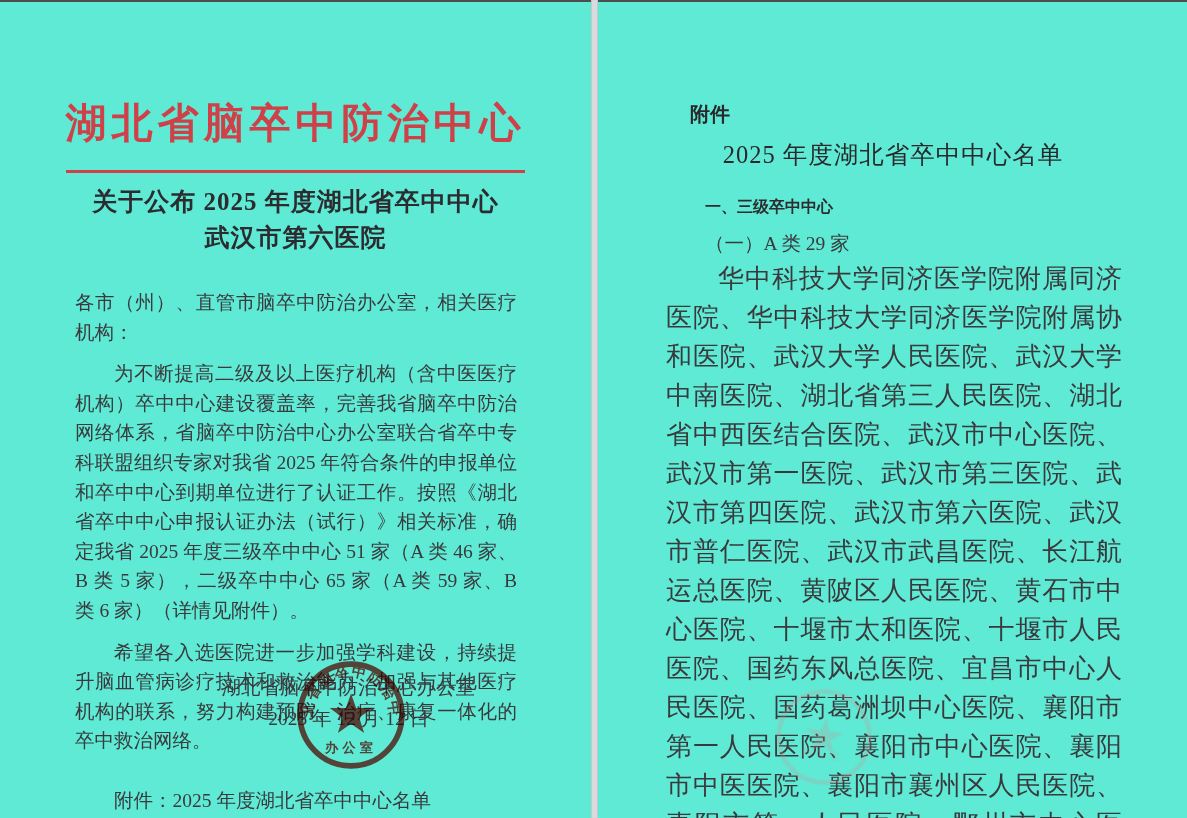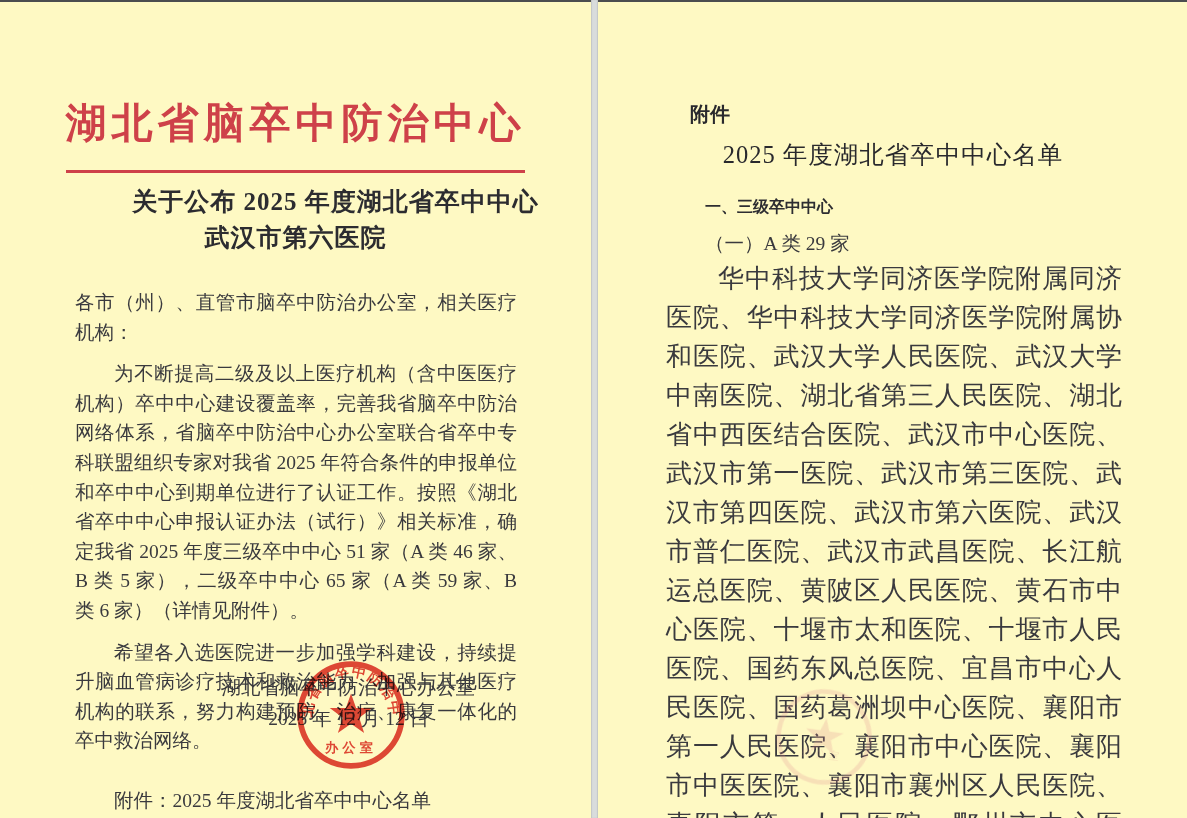--- a/index.html
+++ b/index.html
@@ -3,35 +3,35 @@
 <meta charset="utf-8">
 <style>
   html,body{margin:0;padding:0;}
   body{
     width:1187px;height:818px;overflow:hidden;
     background:#e9eaea;
     font-family:"Liberation Serif","DejaVu Serif",serif;
   }
   .canvas{position:relative;width:1187px;height:818px;}
   .top-edge{position:absolute;left:0;top:0;width:1187px;height:2px;background:#4b4d4f;}
-  .page{position:absolute;top:2px;height:816px;background:#fef9c3;}
+  .page{position:absolute;top:2px;height:816px;background:#5eead4;}
   .page-left{left:0;width:591px;}
   .divider{position:absolute;left:591px;top:0;width:7px;height:818px;background:#d9dcdc;box-shadow:inset 1px 0 1px #c3c6c6, inset -1px 0 1px #c3c6c6;}
   .page-right{left:598px;width:589px;}
 
   
   .letterhead{
     position:absolute;left:0;top:94px;width:591px;
     text-align:center;color:#ce4149;font-weight:bold;
     font-size:41px;letter-spacing:5px;white-space:nowrap;
   }
   .red-rule{position:absolute;left:66px;top:168px;width:459px;height:3px;background:#ce4149;}
   .doc-title{position:absolute;left:0;width:591px;text-align:center;
     color:#2c2c30;font-weight:bold;font-size:25px;letter-spacing:1px;}
-  .doc-title.l1{top:183px;margin-left:40px;}
+  .doc-title.l1{top:183px;}
   .doc-title.l2{top:219px;}
   .body-block{
     position:absolute;left:63px;top:274px;width:466px;
     color:#3a3a3e;font-size:19.5px;line-height:29.6px;
     text-align:justify;
   }
   .body-block p{margin:12px;}
   .body-block p.indent{text-indent:2em;}
   .attach-line{margin-top:30px !important;text-indent:2em;}
   .sign-block{position:absolute;left:63px;top:670px;width:412px;text-align:right;

